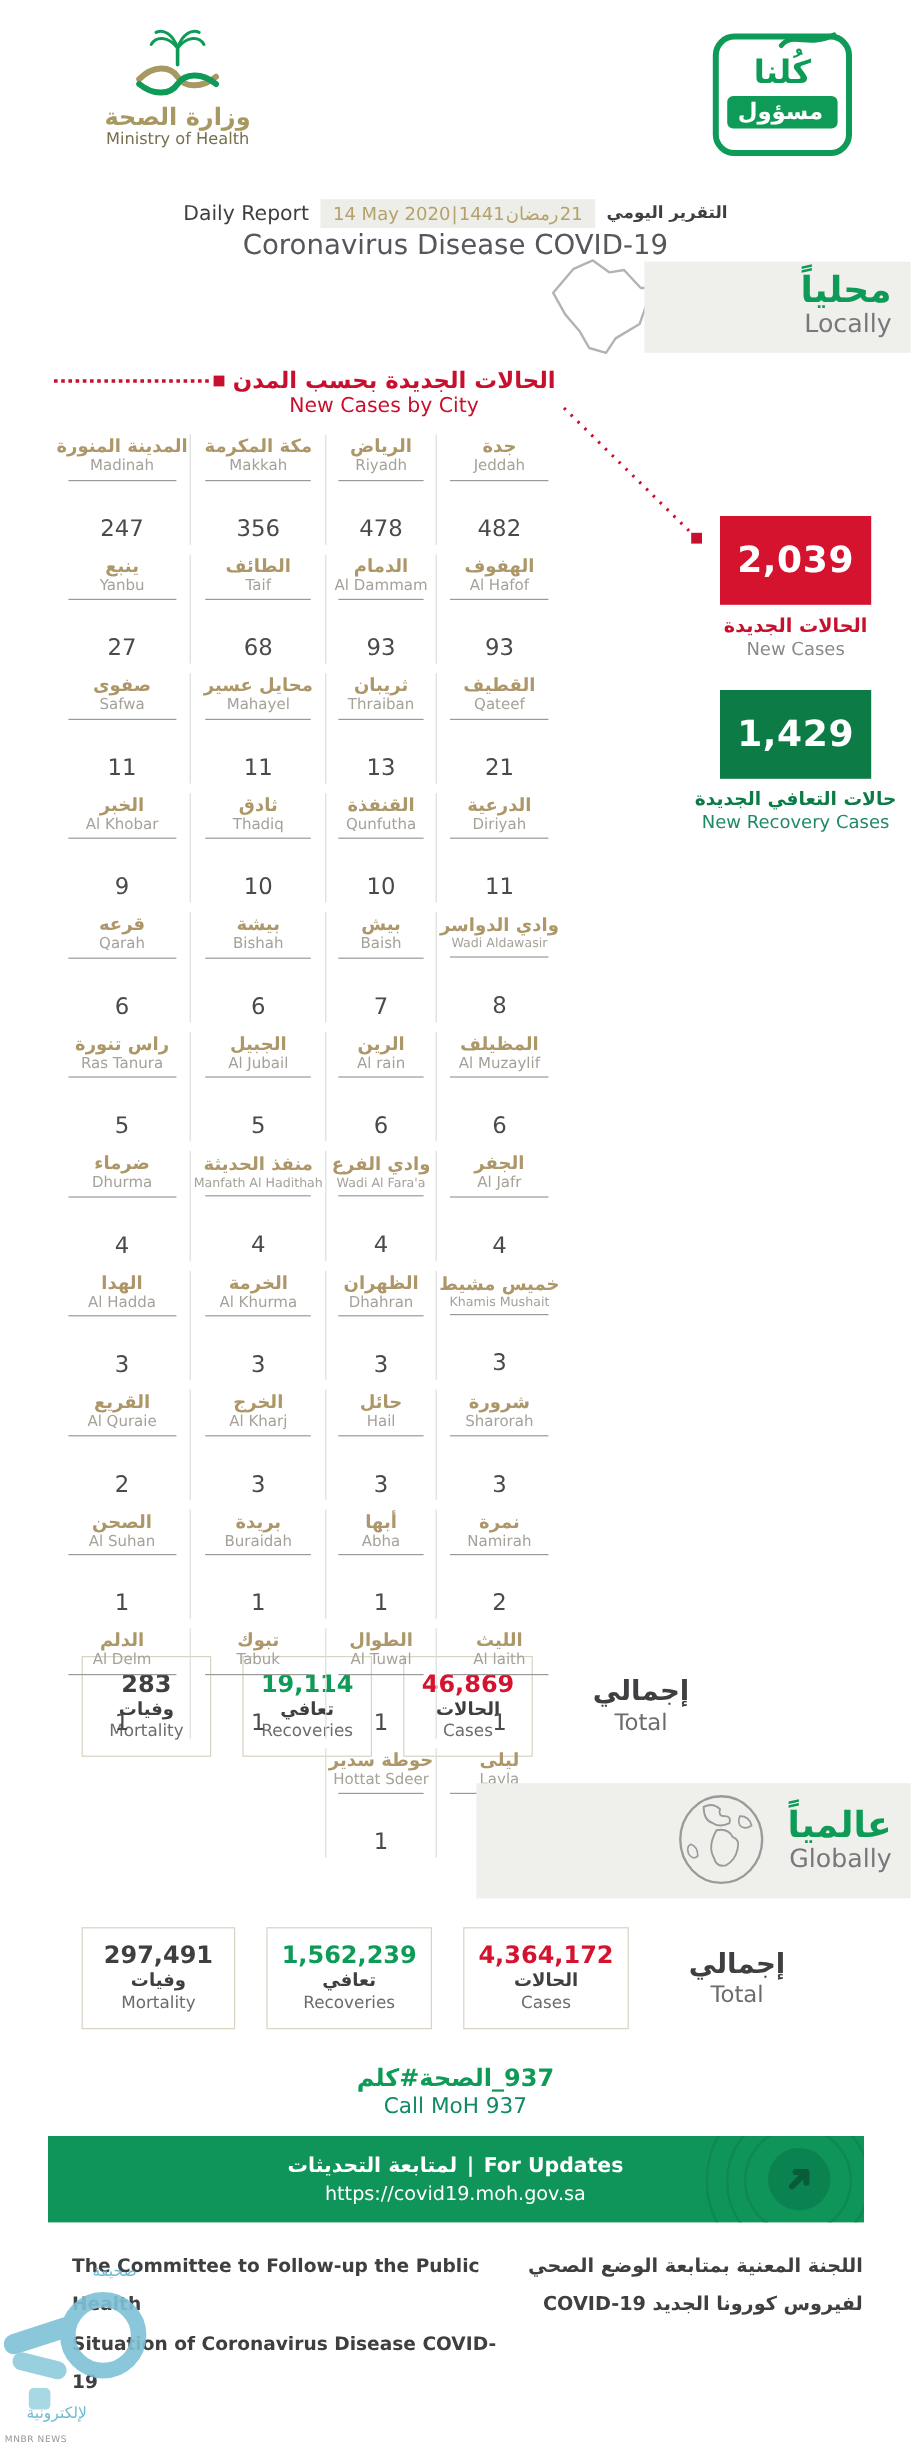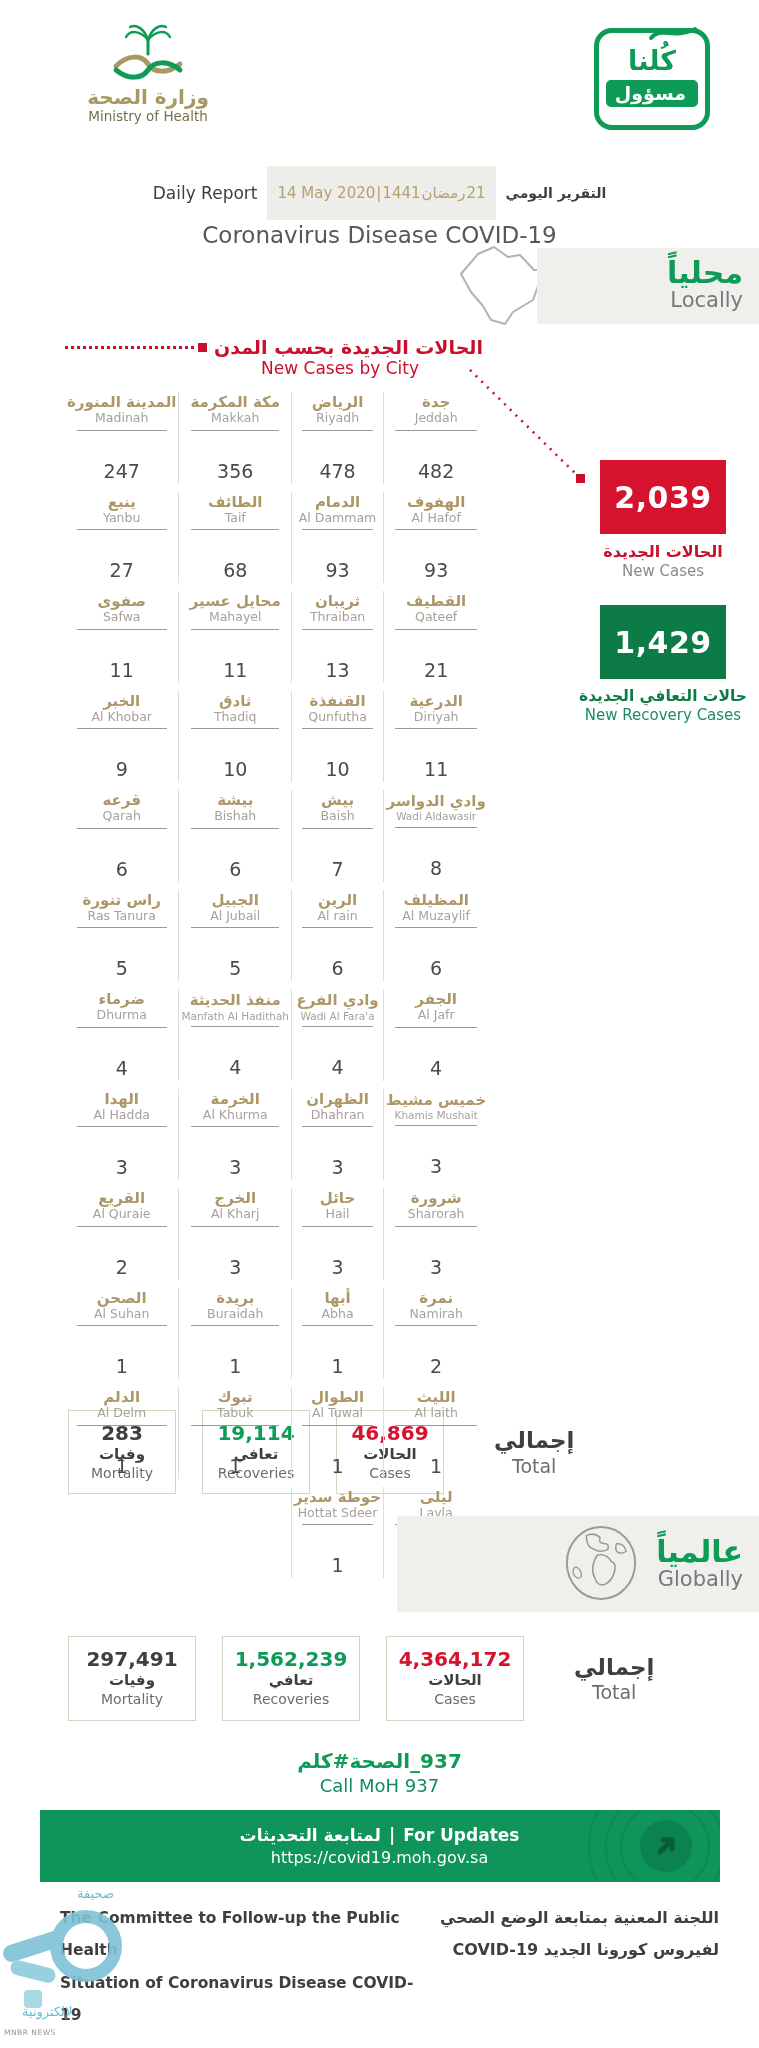--- a/index.html
+++ b/index.html
@@ -9,26 +9,26 @@
   .hdr{display:flex;justify-content:space-between;align-items:flex-start;padding:22px 20px 0 48px;height:126px;}
   .logo{width:200px;text-align:center;}
   .logo-ar{color:#A79961;font-weight:bold;font-size:20px;direction:rtl;line-height:1.1;}
   .logo-en{color:#776F4E;font-size:13.5px;line-height:1.2;}
   .badge{position:relative;width:106px;height:92px;border:5px solid #0E9B57;border-radius:18px;margin:6px 29px 0 0;background:#fff;text-align:center;}
   .badge-wave{position:absolute;top:-9px;right:6px;}
   .badge-l1{color:#0E9B57;font-weight:bold;font-size:27px;margin-top:14px;direction:rtl;line-height:1;}
   .badge-l2{background:#0E9B57;color:#fff;font-weight:bold;font-size:19px;border-radius:5px;margin:6px 7px 0 7px;padding:2px 12px;direction:rtl;line-height:1.2;}
   .report{display:flex;justify-content:center;align-items:center;gap:10px;margin-top:18px;}
   .report-en{font-size:17px;color:#3F3F41;}
-  .date-pill{background:#EDEDE9;padding:18px 10px;color:#B5A26B;font-size:15px;direction:ltr;display:flex;align-items:center;gap:1px;}
+  .date-pill{background:#EDEDE9;padding:3px 10px;color:#B5A26B;font-size:15px;direction:ltr;display:flex;align-items:center;gap:1px;}
   .report-ar{font-weight:bold;font-size:14px;color:#3F3F41;direction:rtl;}
   .title-ar{text-align:center;color:#0E9B57;font-weight:bold;font-size:40px;margin-top:8px;direction:rtl;line-height:1.1;}
   .title-en{text-align:center;color:#56575B;font-size:23px;margin-top:2px;}
   
-  .main{position:relative;height:1048px;margin-top:64px;padding-left:20px;}
+  .main{position:relative;height:1048px;margin-top:64px;}
   .locally-panel{position:absolute;right:0;top:-64px;width:206px;height:76px;background:#EFEFEC;
     display:flex;flex-direction:column;justify-content:center;align-items:flex-end;padding-right:16px;}
   .locally-ar{color:#0E9B57;font-weight:bold;font-size:30px;direction:rtl;line-height:1;}
   .locally-en{color:#77787B;font-size:21px;line-height:1.2;}
   .ksa-map{position:absolute;right:200px;top:-70px;}
   .nc-label{margin-left:45px;width:418px;padding-top:24px;}
   .nc-line1{display:flex;align-items:center;direction:ltr;text-align:right;}
   .dots-h{flex:1;border-top:3px dotted #C8102E;height:0;margin-right:4px;}
   .sq{width:9px;height:9px;background:#C8102E;margin:0 7px 0 0;flex:none;}
   .nc-ar{font-weight:bold;font-size:19px;color:#C8102E;direction:rtl;white-space:nowrap;}

